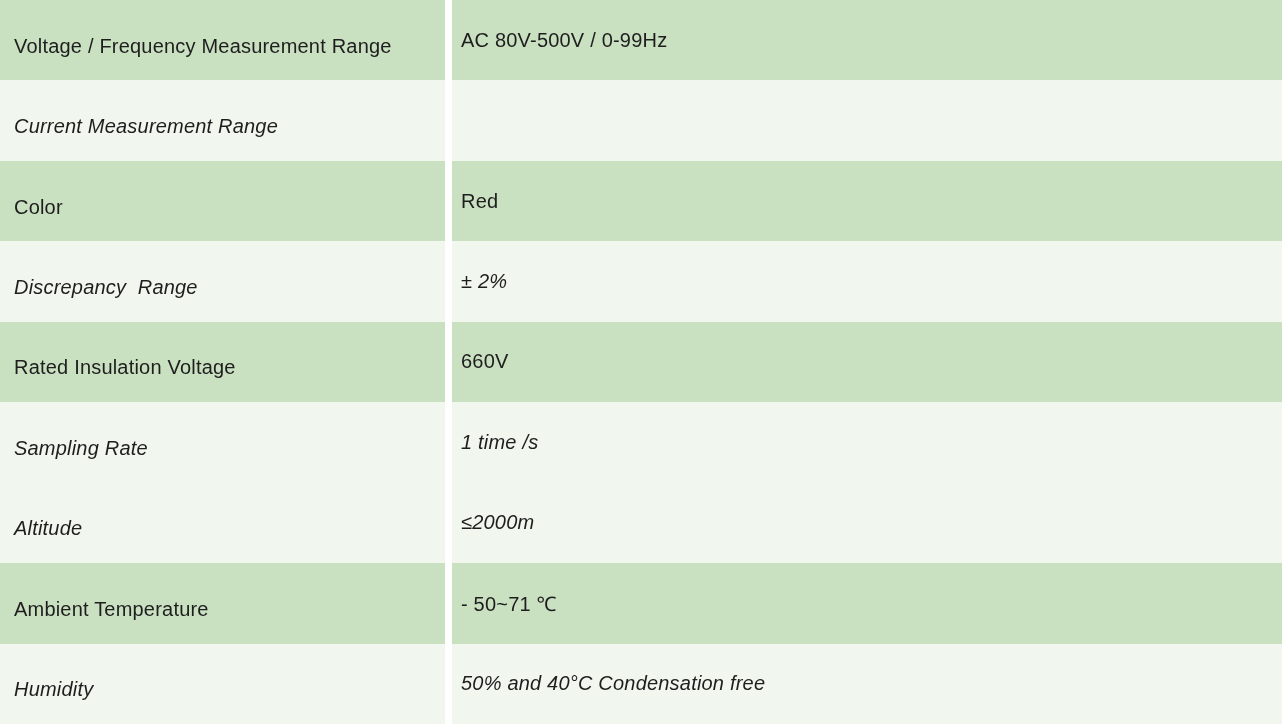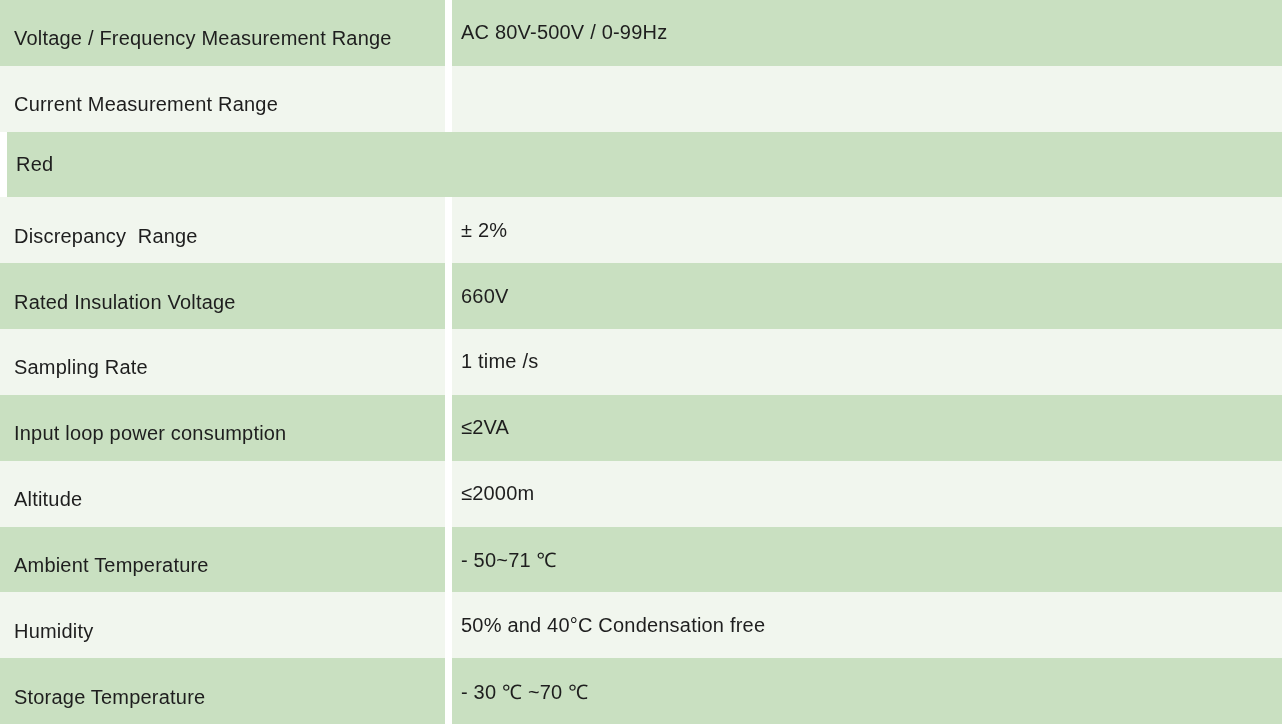--- a/index.html
+++ b/index.html
@@ -16,21 +16,21 @@
     font-size: 20px;
     color: #1e1e1e;
     overflow: hidden;
   }
   .row {
     flex: 1 1 0;
     display: flex;
     align-items: stretch;
   }
   .row.green { background: #c9e0c1; }
-  .row.light { background: #f1f6ee; }
+  .row.light { background: #f1f6ee; font-style: italic; }
   .cell {
     display: flex;
     align-items: center;
     white-space: pre-wrap;
     letter-spacing: 0.2px;
   }
   .cell.label {
     width: 445px;
     box-sizing: border-box;
     padding-left: 14px;
@@ -57,20 +57,21 @@
     <div class="col-divider"></div>
     <div class="cell value">AC 80V-500V / 0-99Hz</div>
   </div>
 
   <div class="row light">
     <div class="cell label">Current Measurement Range</div>
     <div class="col-divider"></div>
   </div>
 
   <div class="row green">
+    <div class="cell label">Color</div>
     <div class="col-divider"></div>
     <div class="cell value">Red</div>
   </div>
 
   <div class="row light">
     <div class="cell label">Discrepancy  Range</div>
     <div class="col-divider"></div>
     <div class="cell value">± 2%</div>
   </div>
 
@@ -79,43 +80,33 @@
     <div class="col-divider"></div>
     <div class="cell value">660V</div>
   </div>
 
   <div class="row light">
     <div class="cell label">Sampling Rate</div>
     <div class="col-divider"></div>
     <div class="cell value">1 time /s</div>
   </div>
 
-  <div class="row green">
-    <div class="cell label">Input loop power consumption</div>
-    <div class="col-divider"></div>
-    <div class="cell value">≤2VA</div>
-  </div>
 
   <div class="row light">
     <div class="cell label">Altitude</div>
     <div class="col-divider"></div>
     <div class="cell value">≤2000m</div>
   </div>
 
   <div class="row green">
     <div class="cell label">Ambient Temperature</div>
     <div class="col-divider"></div>
     <div class="cell value">- 50~71 ℃</div>
   </div>
 
   <div class="row light">
     <div class="cell label">Humidity</div>
     <div class="col-divider"></div>
     <div class="cell value">50% and 40°C Condensation free</div>
   </div>
 
-  <div class="row green">
-    <div class="cell label">Storage Temperature</div>
-    <div class="col-divider"></div>
-    <div class="cell value">- 30 ℃ ~70 ℃</div>
-  </div>
 
 </div>
 
 </body></html>

